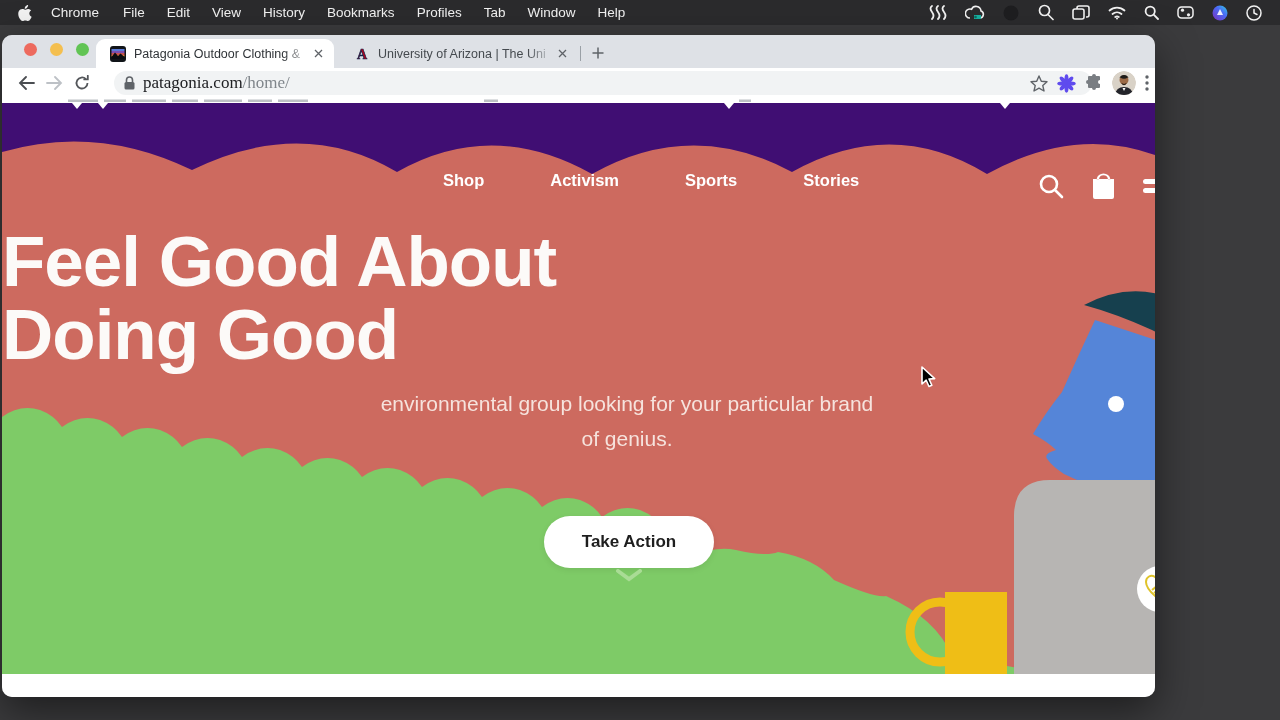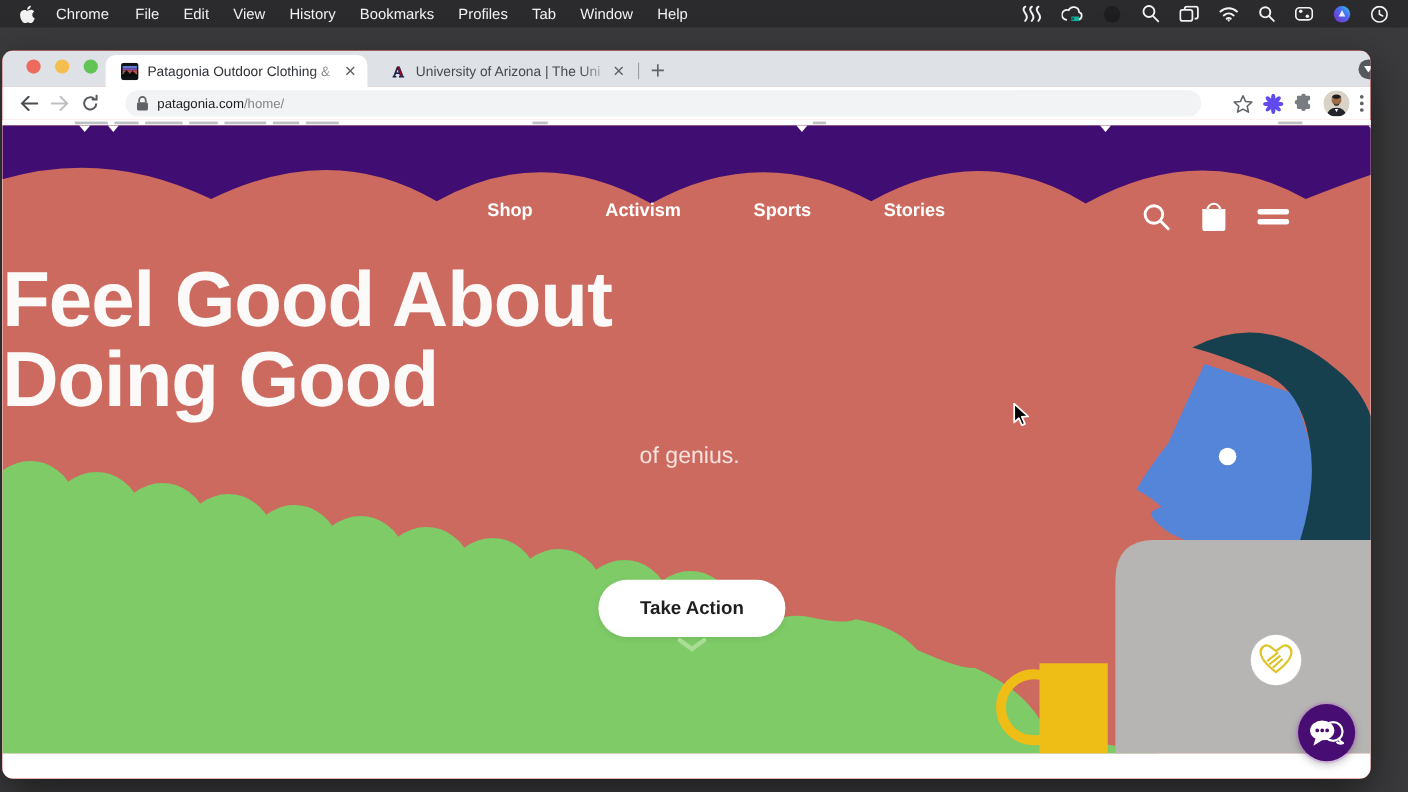--- a/index.html
+++ b/index.html
@@ -10,22 +10,22 @@
   .menubar { position:absolute; top:0; left:0; width:1280px; height:25px;
     background:#2B2B2D; display:flex; align-items:center; color:#F2F2F2; font-size:13.5px; }
   .menubar .apple { margin-left:18px; margin-right:6px; display:flex; align-items:center; }
   .menubar .mitem { padding:0 11px; line-height:25px; }
   .menubar .mitem.app { font-weight:400; padding:14px 13px; }
   .menubar .mspacer { flex:1; }
   .statusicons { display:flex; align-items:center; gap:18px; margin-right:18px; }
   .statusicons svg { display:block; }
 
   
-  .window { position:absolute; left:2px; top:46px; width:1244px; height:662px;
-    border-radius:10px; overflow:hidden; background:#ef4444;
+  .window { position:absolute; left:2px; top:35px; width:1153px; height:662px;
+    border-radius:10px; overflow:hidden; background:#a3a3a3;
     box-shadow:0 14px 40px rgba(0,0,0,.5); }
 
   .tabstrip { position:relative; height:33px; background:#DEE1E6; }
   .lights { position:absolute; left:22px; top:8px; display:flex; gap:13px; }
   .light { width:13px; height:13px; border-radius:50%; }
   .light.red{ background:#ED6A5E; } .light.yellow{ background:#F4BF4F; } .light.green{ background:#61C454; }
 
   .tab { position:absolute; top:4px; height:29px; display:flex; align-items:center;
     font-size:12.5px; color:#454A4F; padding:0 8px; }
   .tab.active { left:94px; width:238px; background:#fff; border-radius:9px 9px 0 0; color:#2F3337; }
@@ -37,21 +37,21 @@
   .tabsep { position:absolute; left:578px; top:11px; width:1px; height:15px; background:#9AA0A6; }
   .newtab { position:absolute; left:586px; top:8px; width:20px; height:20px; display:flex; align-items:center; justify-content:center; }
   .tabsearch { position:absolute; left:1233px; top:8px; width:18px; height:18px; border-radius:50%;
     background:#55585C; display:flex; align-items:center; justify-content:center; }
 
   .toolbar { position:relative; height:30px; background:#fff; display:flex; align-items:center; }
   .navbtn { width:28px; height:28px; display:flex; align-items:center; justify-content:center; }
   .navbtn.back{ margin-left:10px; } 
   .urlbox { position:absolute; left:112px; top:3px; width:978px; height:24px; background:#F1F3F4;
     border-radius:13px; display:flex; align-items:center; padding-left:10px; }
-  .urlbox .urltext { font-size:12px; margin-left:8px; }
+  .urlbox .urltext { font-size:17px; margin-left:8px;font-family:Liberation Serif, serif; }
   .urlbox .domain { color:#202124; } .urlbox .path { color:#80868B; }
   .tb-right { position:absolute; right:6px; top:0; height:30px; display:flex; align-items:center; gap:9px; }
   .avatar { width:24px; height:24px; border-radius:50%; overflow:hidden; }
 
   
   .page { position:absolute; left:0; top:63px; width:1261px; height:599px; background:#fff; overflow:hidden; }
   .hero-art { position:absolute; left:0; top:0; }
 
   .logo { position:absolute; left:84px; top:158px; color:#fff;
     font-family:"DejaVu Serif", serif; font-style:italic; font-weight:700; font-size:35px; letter-spacing:-1px; }
@@ -357,20 +357,21 @@
           <rect x="0" y="10" width="29" height="5" rx="2.5"></rect>
         </svg>
     </div>
 
     <div class="h1">
       <div>Feel Good About</div>
       <div>Doing Good</div>
     </div>
 
     <div class="sub">
+      <div>environmental group looking for your particular brand</div>
       <div>of genius.</div>
     </div>
 
     <button class="cta">Take Action</button>
 
     <svg class="scrollhint" width="28" height="13" viewBox="0 0 28 13" fill="none" stroke="#A9DC95" stroke-width="4" stroke-linecap="round">
         <path d="M3,2 L14,10 L25,2"></path>
       </svg>
 
     <button class="chatbtn">

